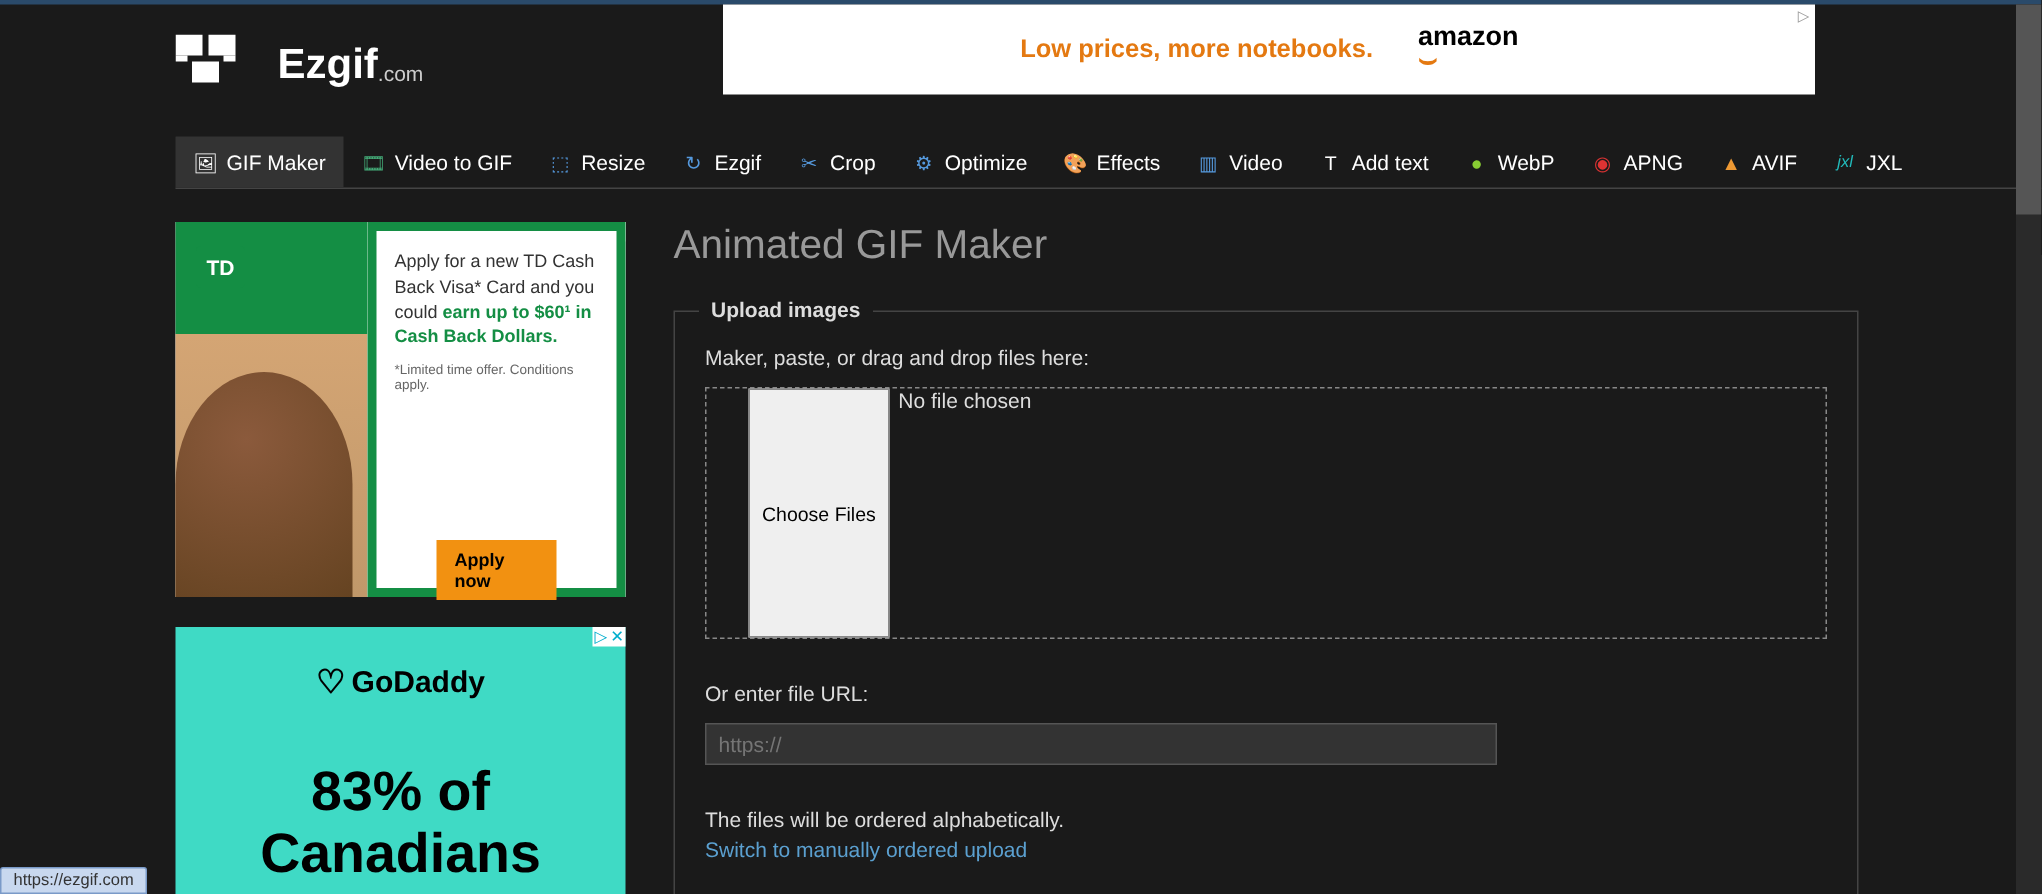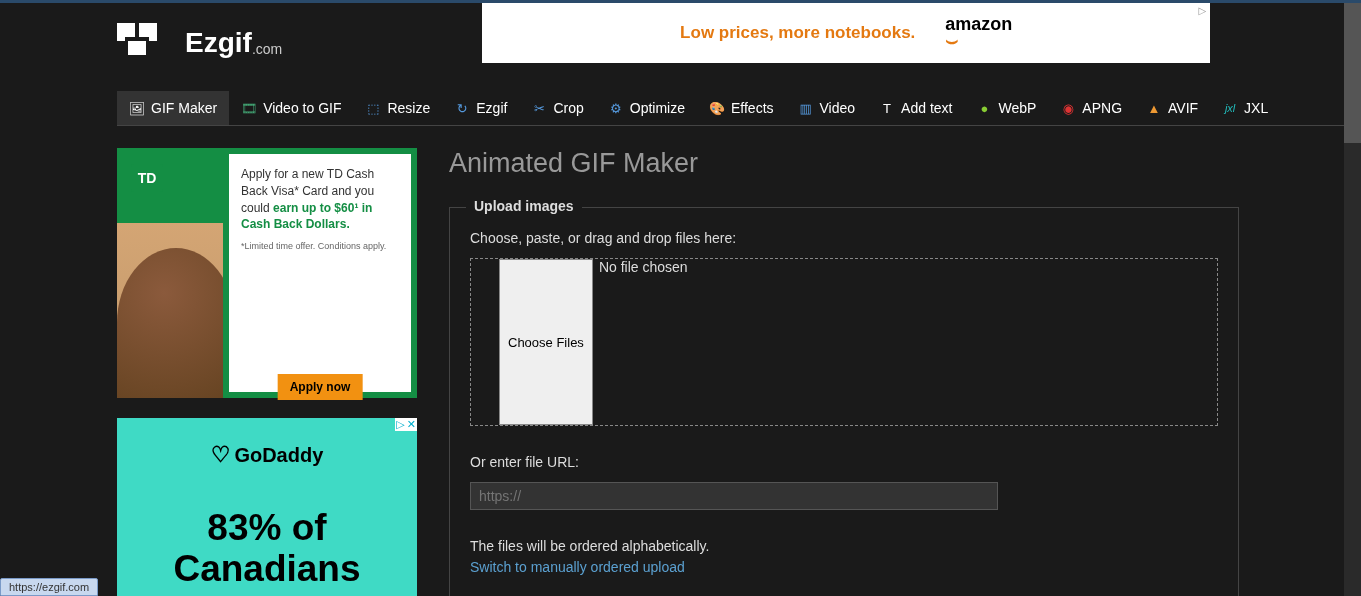--- a/index.html
+++ b/index.html
@@ -17,21 +17,21 @@
 .amazon-arrow{color:#e47911;font-size:20px;display:block;margin-top:-6px}
 .ad-marker{position:absolute;top:2px;right:4px;color:#999;font-size:10px}
 .nav{display:flex;background:#1a1a1a;border-bottom:1px solid #444;margin-top:28px}
 .nav-item{display:flex;align-items:center;padding:9px 12px;color:#fff;font-size:14px;cursor:pointer;gap:6px}
 .nav-item.active{background:#333}
 .nav-icon{width:16px;height:16px;display:inline-flex;align-items:center;justify-content:center;font-size:13px}
 .main-row{display:flex;margin-top:22px;gap:32px}
 .sidebar{width:300px}
 .side-ad{width:300px;background:#fff;position:relative;margin-bottom:20px}
 .ad1{height:250px;display:flex}
-.ad1-left{width:106px;background:linear-gradient(180deg,#148e44 0%,#148e44 30%,#d4a574 30%,#c0986a 100%);position:relative}
+.ad1-left{width:128px;background:linear-gradient(180deg,#148e44 0%,#148e44 30%,#d4a574 30%,#c0986a 100%);position:relative}
 .td-badge{width:32px;height:28px;background:#148e44;color:#fff;font-weight:bold;display:flex;align-items:center;justify-content:center;font-size:14px;position:absolute;top:16px;left:14px;border-radius:3px}
 .person{position:absolute;bottom:0;left:0;width:118px;height:150px;background:radial-gradient(circle at 40% 30%,#8b5a3c,#654321);border-radius:50% 50% 0 0}
 .ad1-right{flex:1;padding:12px;border:6px solid #148e44;background:#fff;position:relative}
 .ad1-text{font-size:12px;color:#333;line-height:1.4}
 .ad1-green{color:#148e44;font-weight:bold}
 .ad1-small{font-size:9px;color:#666;margin-top:8px}
 .apply-btn{background:#f29111;color:#000;padding:6px 12px;font-size:12px;font-weight:bold;position:absolute;bottom:-8px;left:50%;transform:translateX(-50%)}
 .ad-close{position:absolute;top:0;right:0;display:flex;gap:0;font-size:11px;color:#00aecd}
 .ad-close span{background:#fff;padding:0 1px}
 .ad2{height:196px;background:#3fdac5;padding:24px;text-align:center;position:relative}
@@ -164,21 +164,21 @@
             <span>GoDaddy</span>
           </div>
         <div class="ad2-big"><span>83% of</span><br><span>Canadians</span></div>
       </div>
     </div>
 
     <div class="content">
       <h1 class="page-title">Animated GIF Maker</h1>
       <div class="fieldset">
         <div class="legend">Upload images</div>
-        <label class="label">Choose, paste, or drag and drop files here:</label>
+        <label class="label">Maker, paste, or drag and drop files here:</label>
         <div class="dropzone">
           <button class="file-btn">Choose Files</button>
           <span class="file-status">No file chosen</span>
         </div>
         <label class="label">Or enter file URL:</label>
         <input class="url-input" placeholder="https://" style="">
         <div class="info-text">The files will be ordered alphabetically.</div>
         <a class="link">Switch to manually ordered upload</a>
       </div>
     </div>

